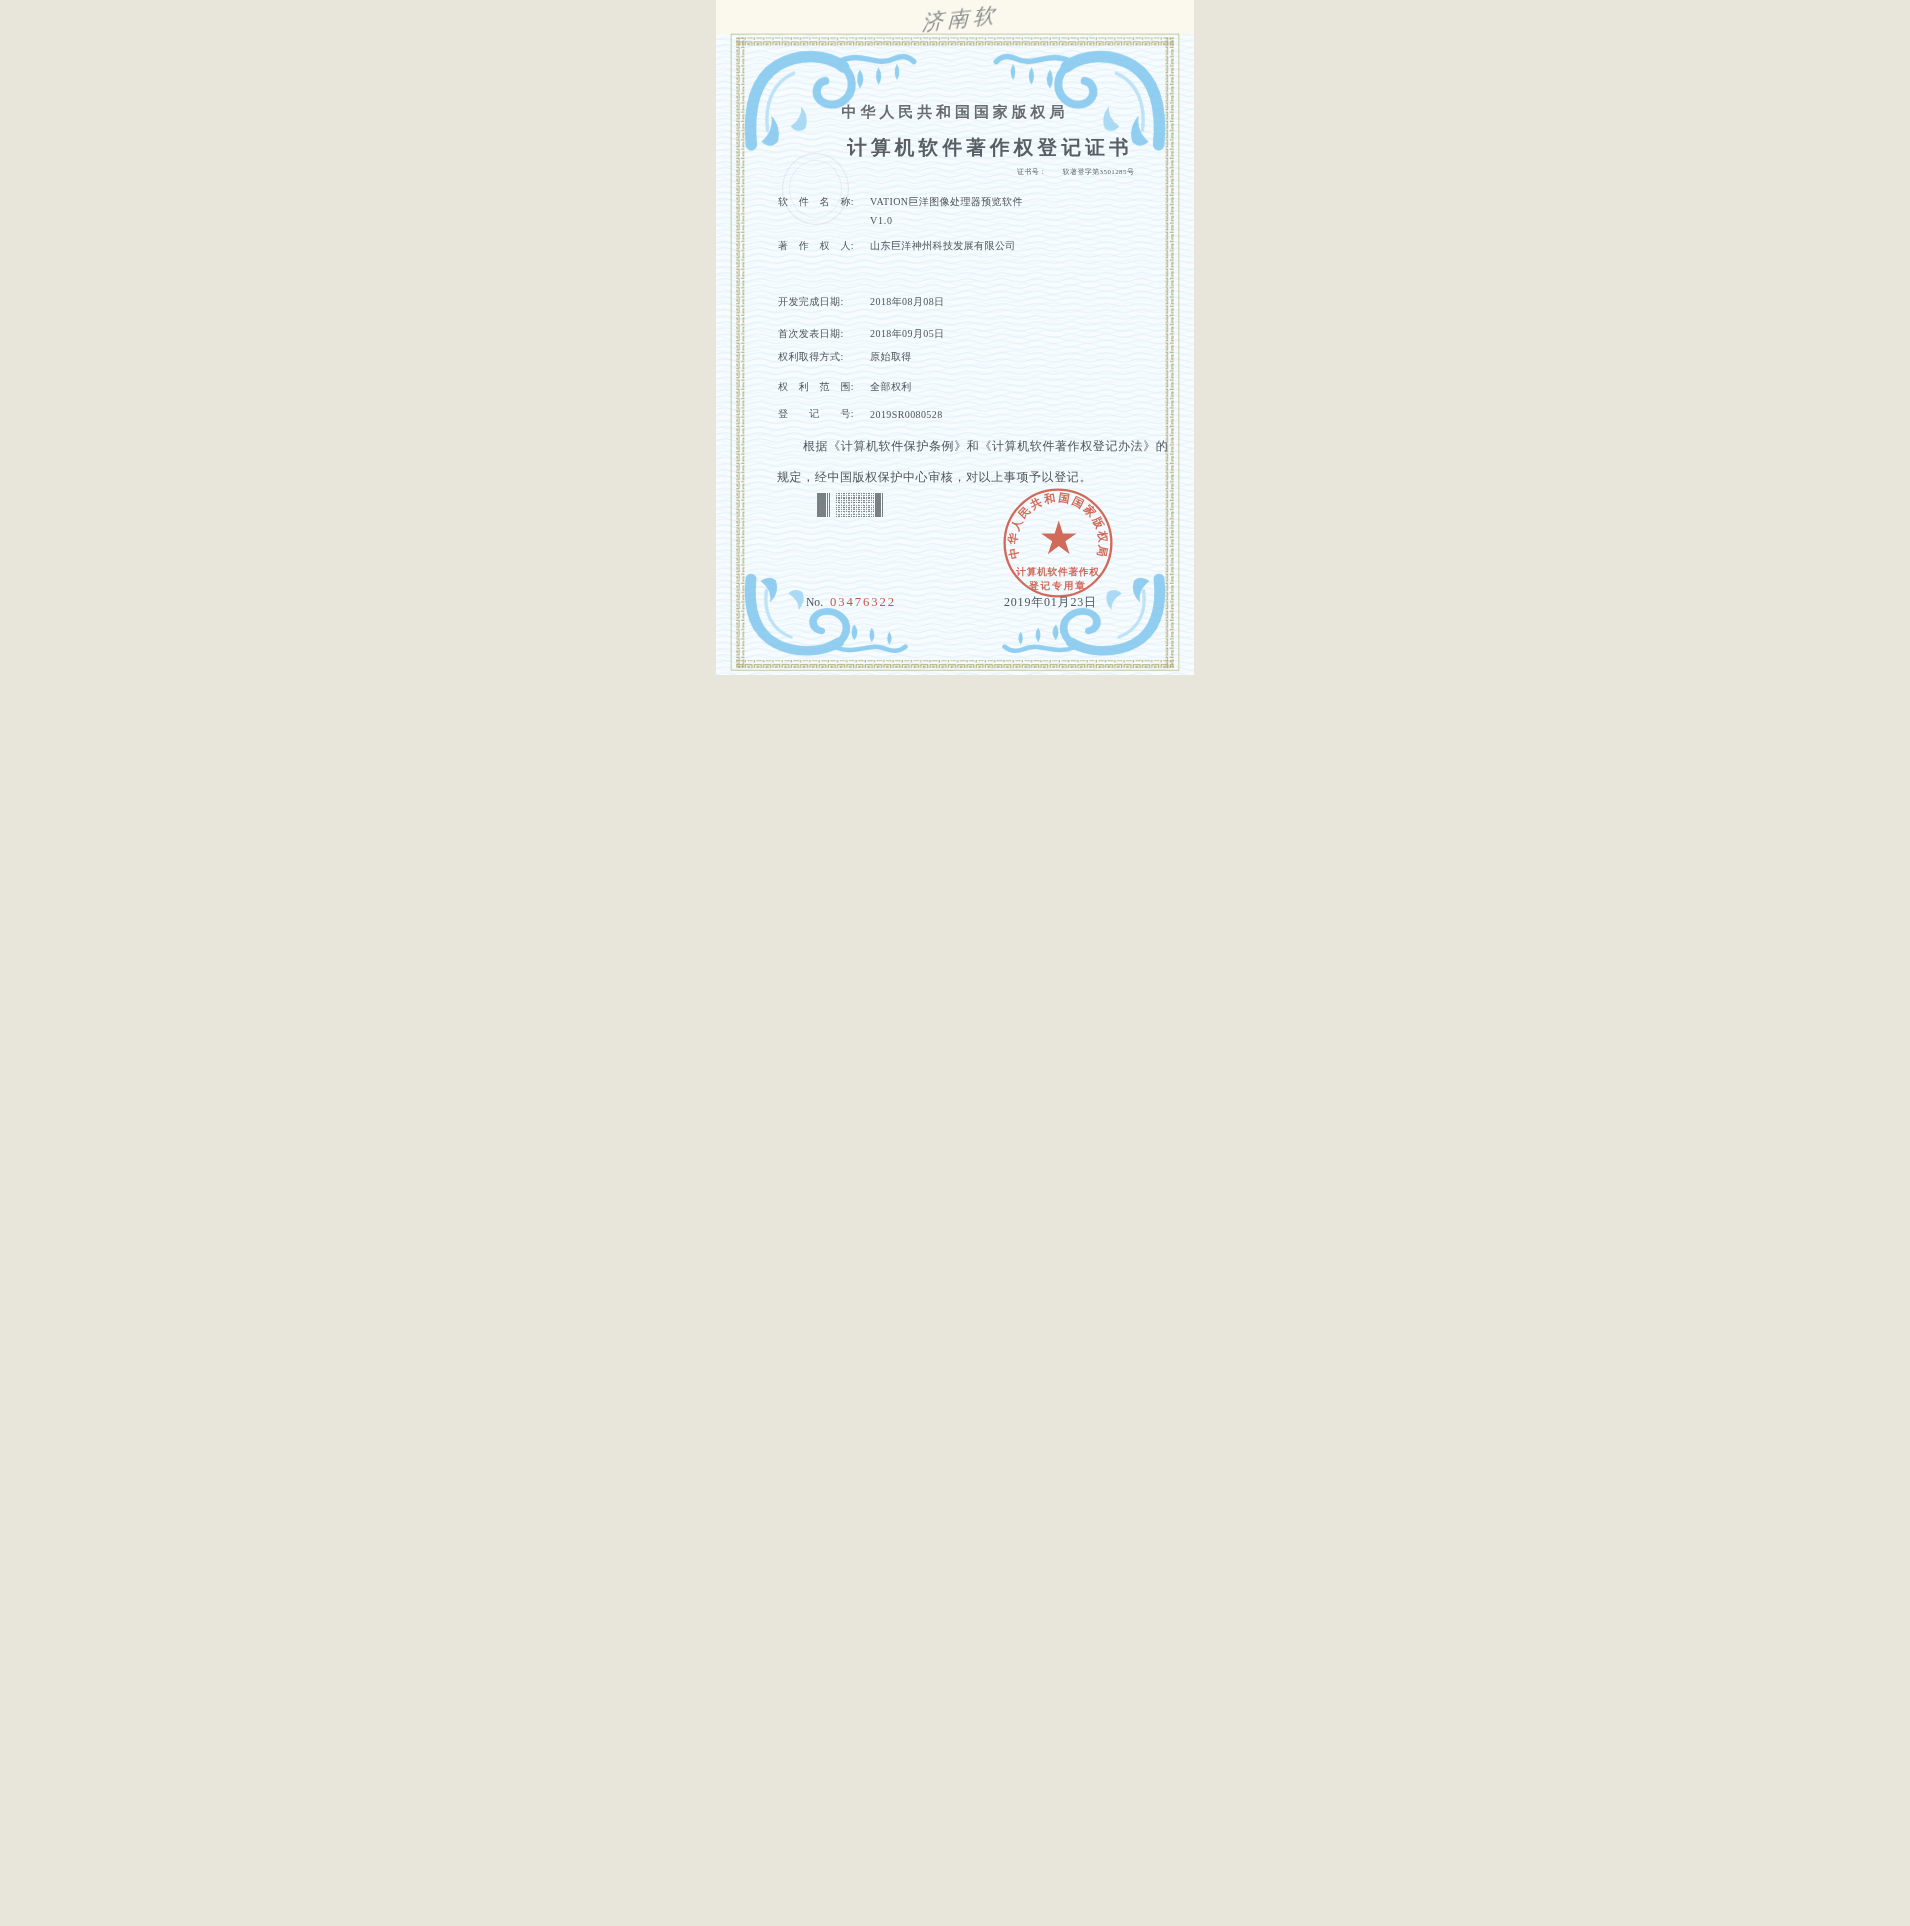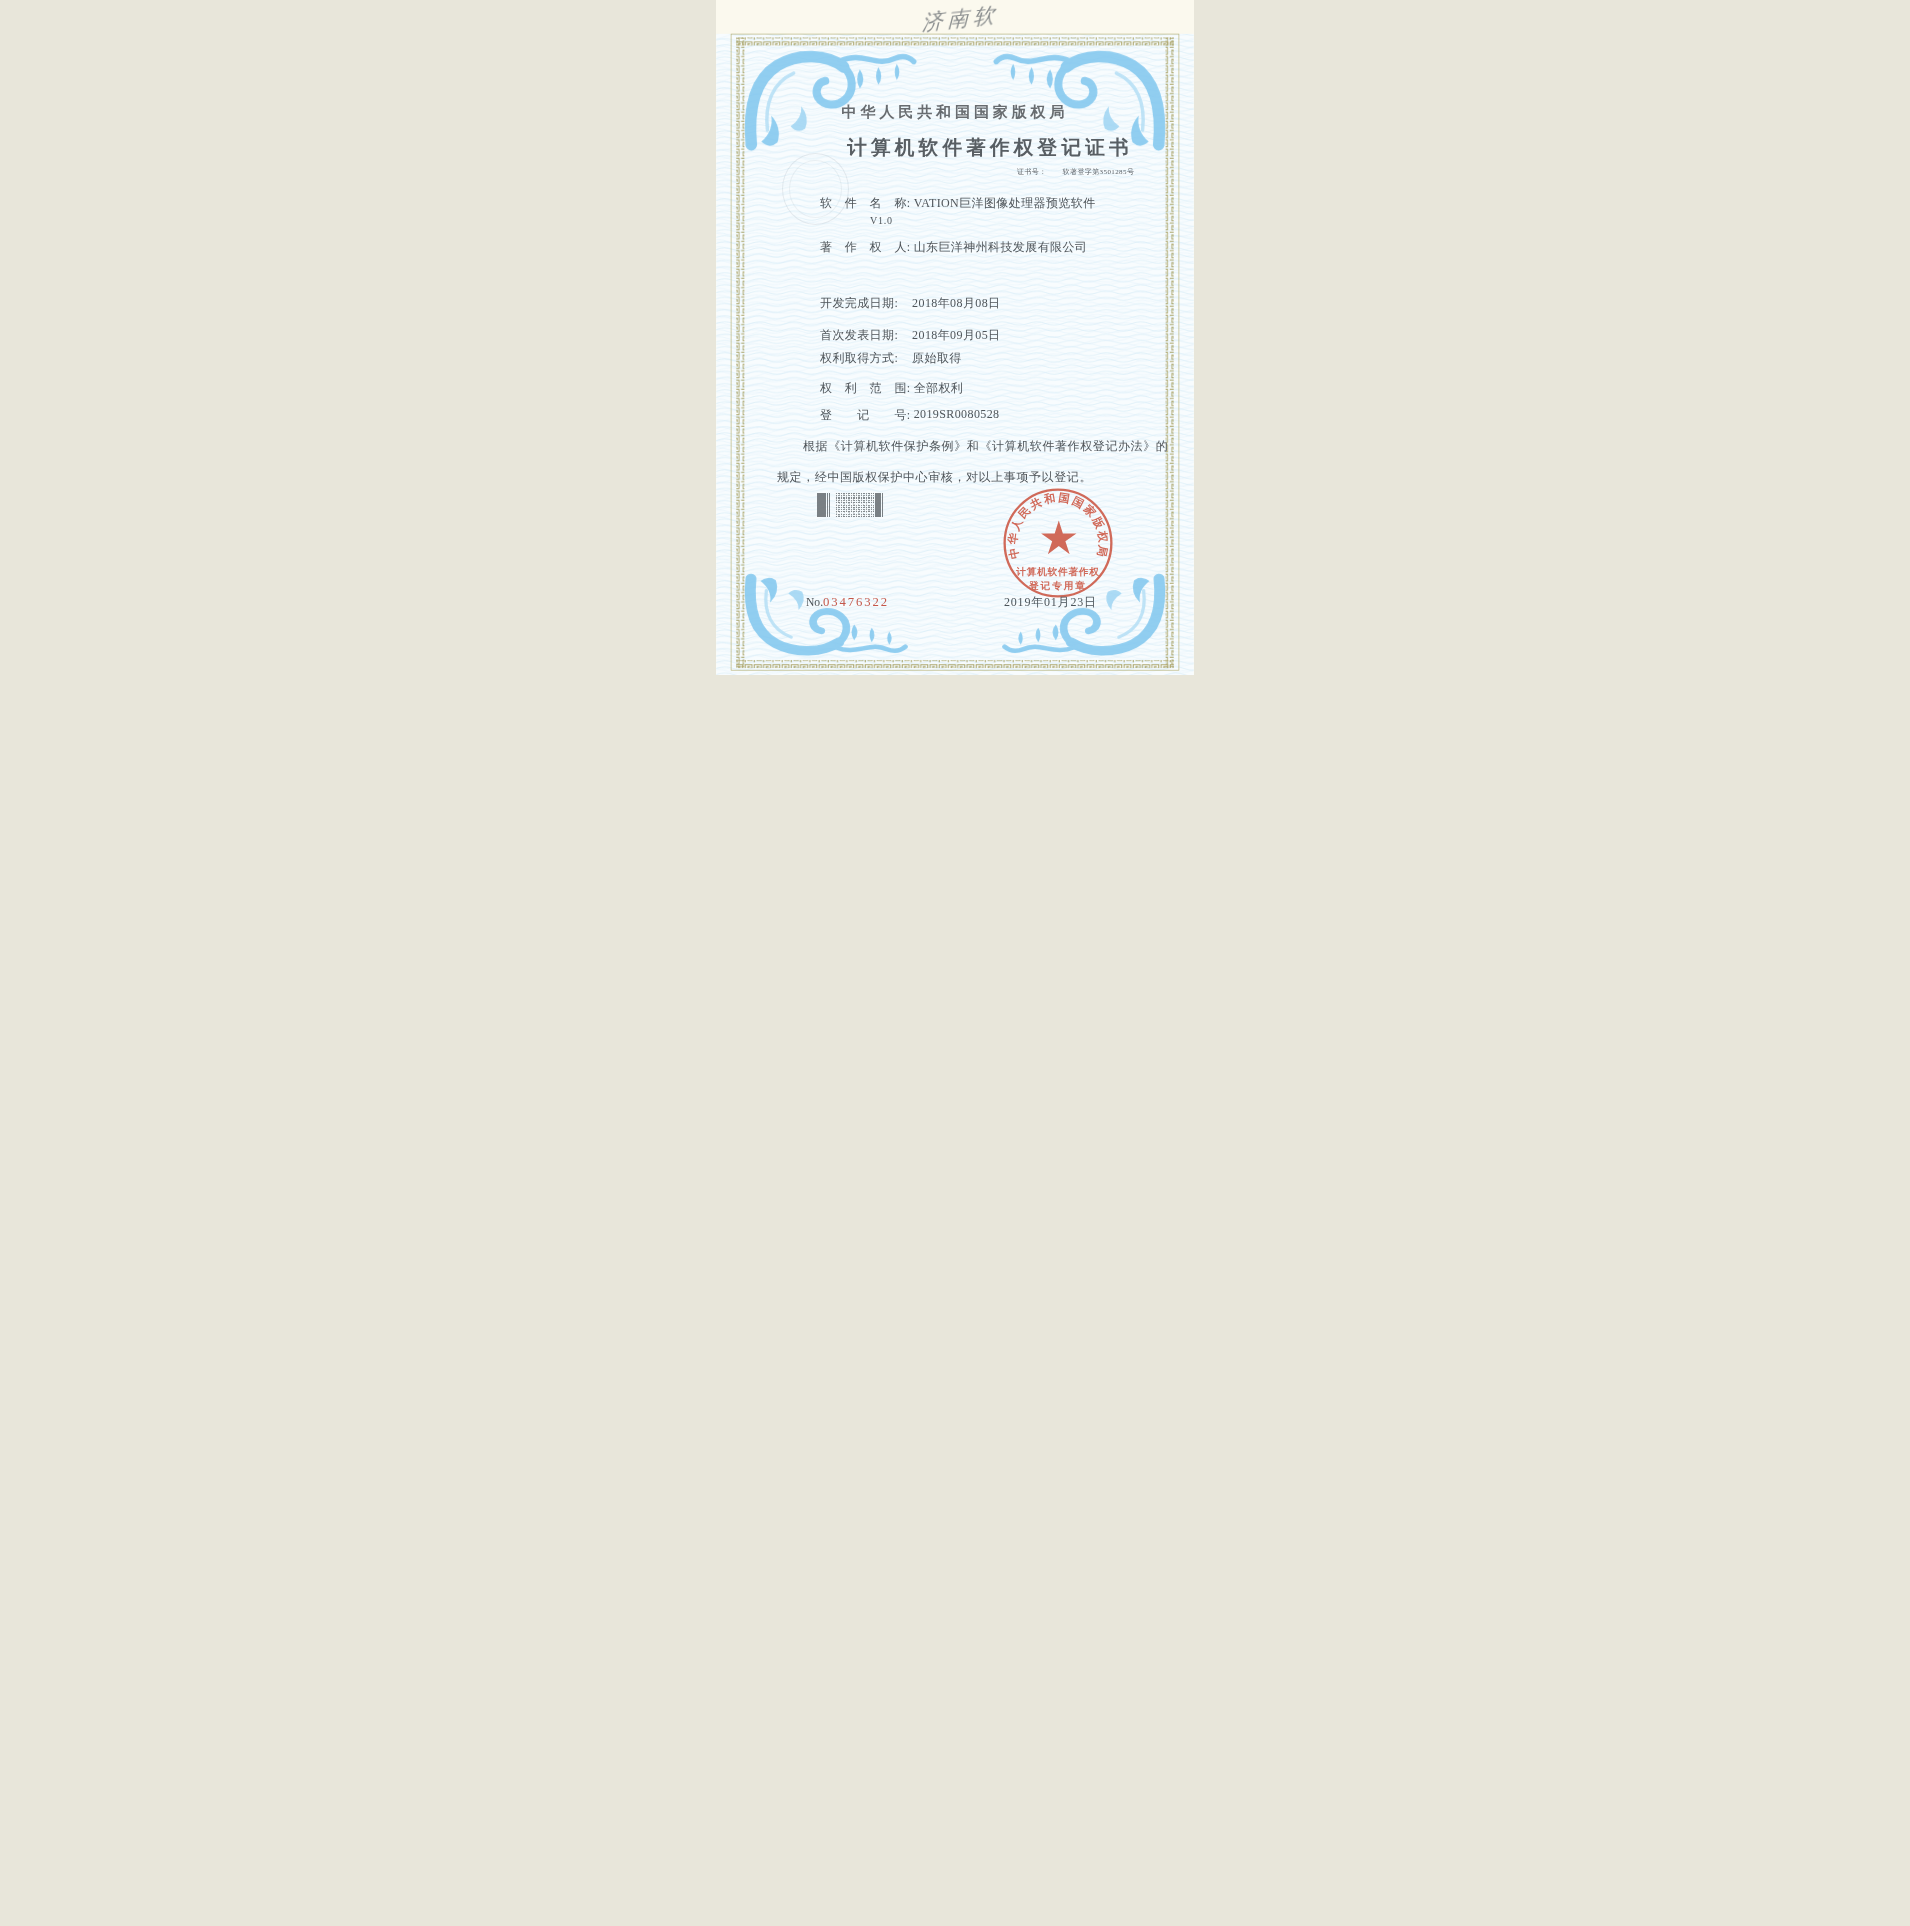--- a/index.html
+++ b/index.html
@@ -20,22 +20,22 @@
   }
   .title-main{
     position:absolute;left:0;top:134px;width:100%;text-align:center;
     font-size:19.6px;font-weight:bold;color:#585e63;letter-spacing:4.2px;margin-left:35px;
   }
   .cert-id-row{
     position:absolute;left:301px;top:167px;display:flex;gap:16px;
     font-size:7px;color:#5a6065;letter-spacing:0.4px;white-space:nowrap;
   }
   .field-row{
-    position:absolute;left:62px;display:flex;align-items:flex-start;
-    font-size:12px;color:#4f555a;white-space:nowrap;letter-spacing:0.4px;margin-left:42px;
+    position:absolute;left:62px;display:flex;align-items:center;
+    font-size:10px;color:#4f555a;white-space:nowrap;letter-spacing:0.4px;
   }
   .field-row .lbl{display:inline-block;min-width:89px;}
   .field-row .val{margin-left:3.1px;}
   .r1{top:195px}.r2{top:239px}.r3{top:295px}.r4{top:327px}
   .r5{top:350px}.r6{top:380px}.r7{top:407px}
   .version-line{
     position:absolute;left:154px;top:215px;font-size:10px;color:#4f555a;
     letter-spacing:0.8px;
   }
   .para{position:absolute;font-size:12px;color:#4f555a;letter-spacing:0.6px;white-space:nowrap;}
@@ -63,21 +63,21 @@
         rgba(105,111,115,.8) 2.3px 3.1px,transparent 3.1px 4.6px),
       repeating-linear-gradient(45deg,rgba(105,111,115,.35) 0 1.2px,transparent 1.2px 3.1px);}
   .bc-d{left:58px;width:5.8px;background:#696f73;}
   .bc-e{left:65px;width:2.7px;background:repeating-linear-gradient(90deg,
         #696f73 0 0.8px,transparent 0.8px 1.5px,#696f73 1.5px 1.9px,transparent 1.9px 2.7px);}
   .seal-svg{position:absolute;left:284px;top:485px;}
   .seal-date{
     position:absolute;left:288px;top:594px;width:116px;text-align:left;
     font-size:12px;color:#4c555b;letter-spacing:0.8px;
   }
-  .no-row{position:absolute;left:90px;top:595px;display:flex;align-items:baseline;gap:0;}
+  .no-row{position:absolute;left:90px;top:595px;display:flex;align-items:baseline;gap:7px;}
   .no-label{font-size:11.6px;color:#4b5156;}
   .no-value{font-size:12.7px;color:#c4574a;letter-spacing:1.9px;}
   .seal-ring-text{font-size:29px;font-weight:bold;letter-spacing:5.5px;}
   .seal-caption{font-size:25px;font-weight:bold;letter-spacing:2px;}
   .seal-caption2{font-size:25px;font-weight:bold;letter-spacing:5px;}
 </style>
 </head>
 <body>
 
 <div class="page">

